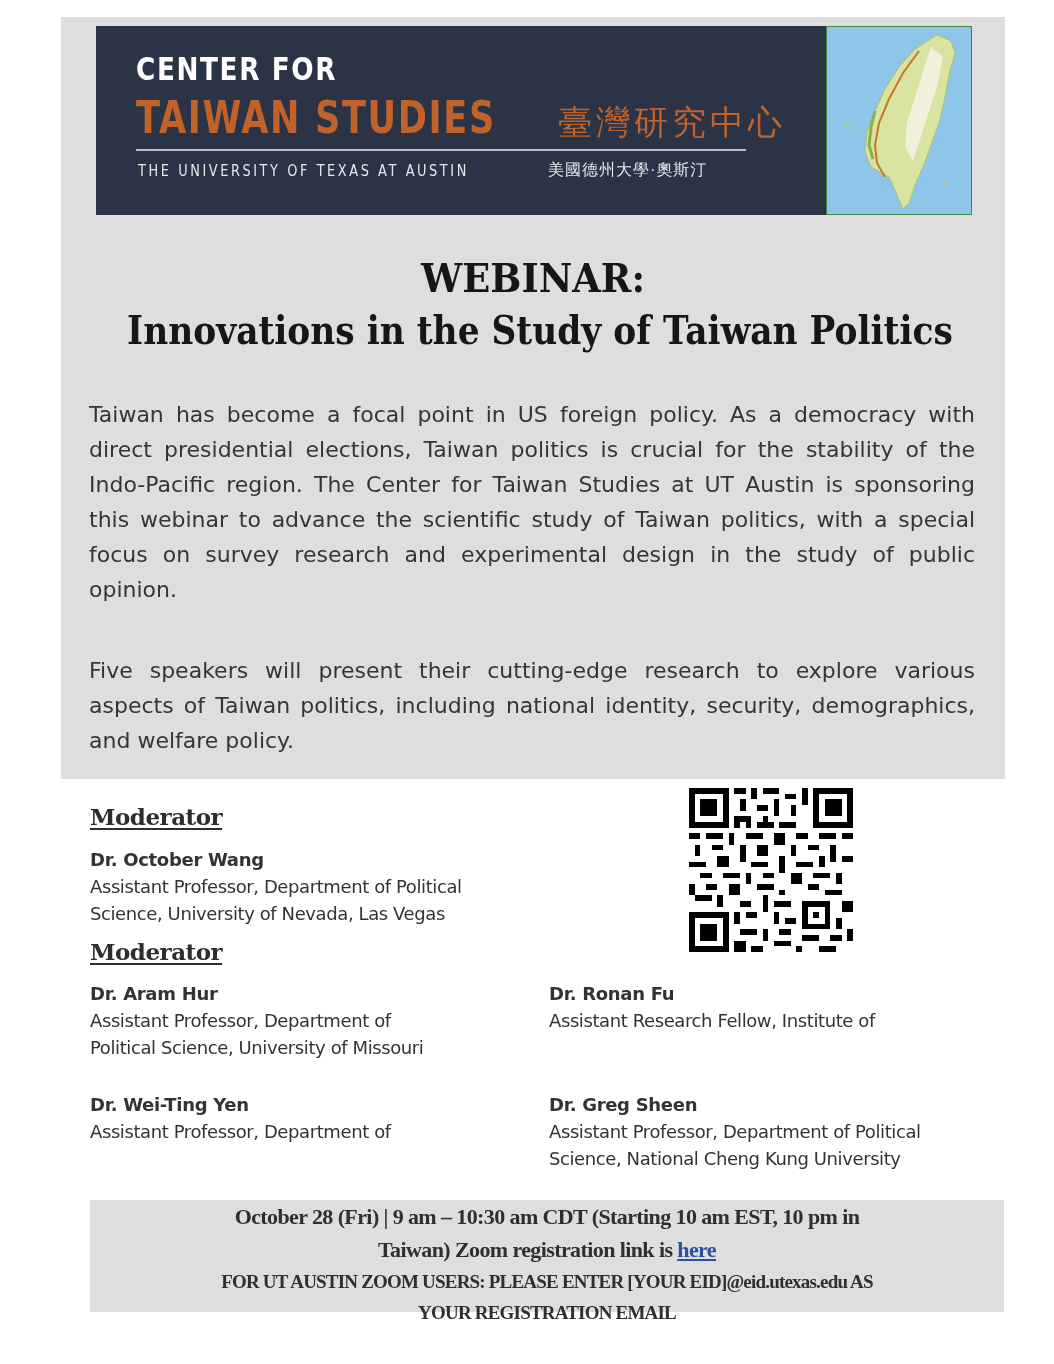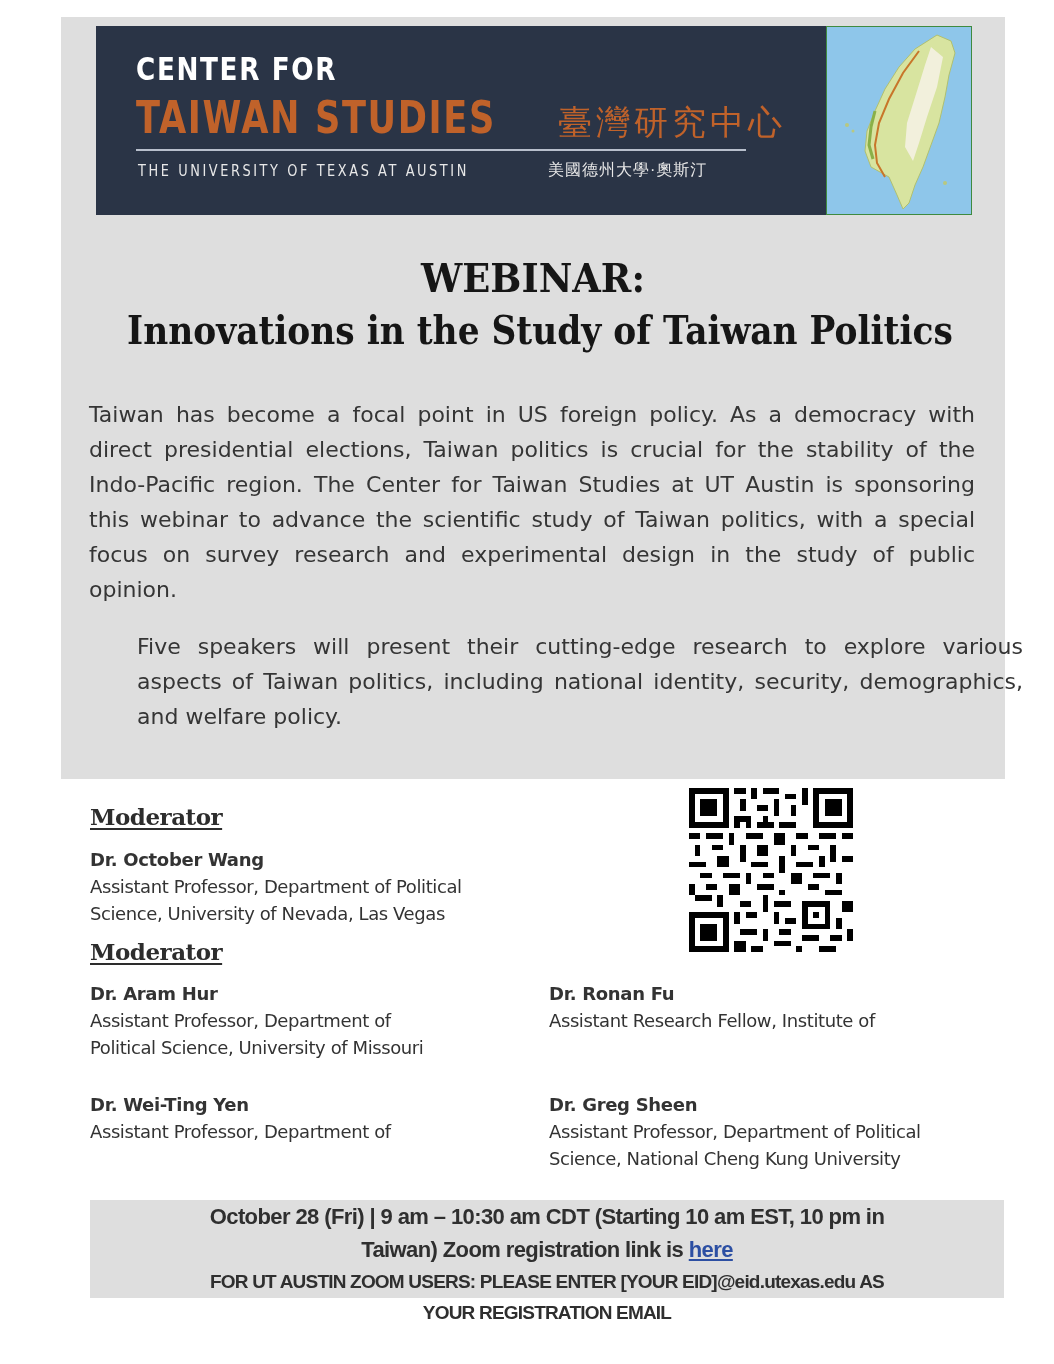--- a/index.html
+++ b/index.html
@@ -17,39 +17,39 @@
 
   .map { position: absolute; left: 826px; top: 26px; width: 144px; height: 187px; border: 1.5px solid #3f8a3f; background: #8cc4e8; overflow: hidden; }
   .map svg { display: block; }
 
   .title { position: absolute; left: 61px; top: 252px; width: 944px; text-align: center; font-family: "DejaVu Serif", serif; font-weight: bold; color: #161616; }
   .title .t1 { font-size: 40px; line-height: 52px; transform: scaleX(0.92); }
   .title .t2 { font-size: 40px; line-height: 52px; transform: scaleX(0.86); white-space: nowrap; }
 
   .para { position: absolute; left: 89px; width: 886px; font-family: "DejaVu Sans", sans-serif; font-size: 22px; line-height: 35px; color: #353535; text-align: justify; text-align-last: left; }
   .para1 { top: 397px; }
-  .para2 { top: 629px; margin-left: 48px; }
+  .para2 { top: 653px; }
 
   .heading { position: absolute; left: 90px; font-family: "DejaVu Serif", serif; font-weight: bold; font-size: 23px; color: #2d2d2d; text-decoration: underline; text-decoration-thickness: 2px; text-underline-offset: 3px; letter-spacing: -0.5px; }
   .h-mod { top: 803px; }
   .h-pres { top: 938px; }
 
   .person { position: absolute; font-family: "DejaVu Sans", sans-serif; font-size: 18px; line-height: 27px; color: #333333; }
   .person .name { font-weight: bold; letter-spacing: -0.3px; }
   .person .role { letter-spacing: -0.4px; }
   .p-mod { left: 90px; top: 846px; }
   .p1 { left: 90px; top: 980px; }
   .p2 { left: 549px; top: 980px; }
   .p3 { left: 90px; top: 1091px; }
   .p4 { left: 549px; top: 1091px; }
 
   .qr-wrap { position: absolute; left: 678px; top: 779px; width: 186px; height: 182px; background: #ffffff; }
   .qr-wrap svg { position: absolute; left: 9px; top: 9px; }
 
-  .footer { position: absolute; left: 90px; top: 1200px; width: 914px; height: 98px; background: #dedede; text-align: center; font-family: Liberation Sans, sans-serif; font-weight: bold; color: #2f2f2f; }
+  .footer { position: absolute; left: 90px; top: 1200px; width: 914px; height: 112px; background: #dedede; text-align: center; font-family: Liberation Serif, serif; font-weight: bold; color: #2f2f2f; }
   .footer .f1 { font-size: 22px; line-height: 33px; margin-top: 0px; letter-spacing: -0.6px; }
   .footer .f2 { font-size: 19px; line-height: 31px; letter-spacing: -0.8px; }
   .footer a { color: #2c4fa3; text-decoration: underline; }
 </style>
 </head>
 <body>
 
 <div class="top-panel"></div>
 
 <div class="banner">

